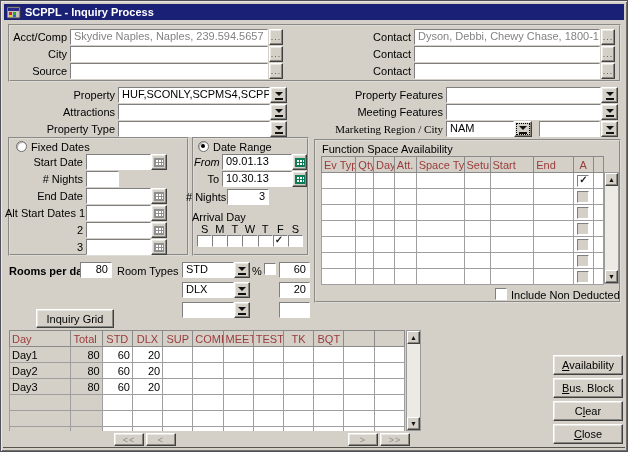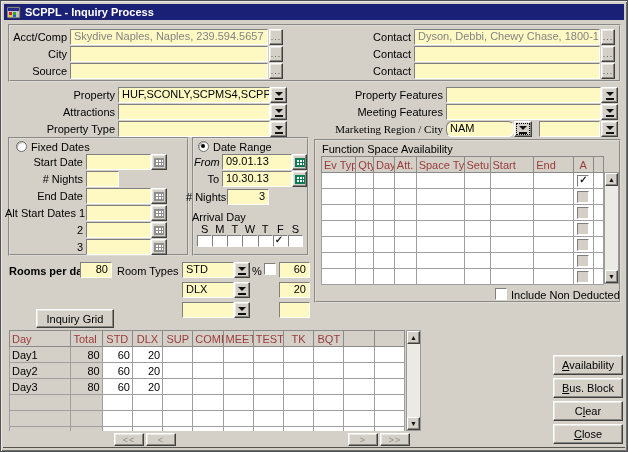--- a/index.html
+++ b/index.html
@@ -6,21 +6,21 @@
   *{box-sizing:border-box;}
   .win{position:relative;width:628px;height:452px;background:#d4d0c8;
        font-family:"Liberation Sans",sans-serif;font-size:11px;color:#000;
        border:1px solid #50505a;box-shadow:inset 1px 1px 0 #e9e8e3, inset -1px -1px 0 #6f6e68;
        overflow:hidden;cursor:default;}
   .titlebar{position:absolute;left:3px;top:3px;right:3px;height:16px;background:#1b2077;
        color:#fff;font-weight:bold;display:flex;align-items:center;gap:4px;padding-left:3px;}
   .lbl{position:absolute;white-space:nowrap;line-height:14px;}
   .rlbl{text-align:right;}
   .b{font-weight:bold;}
-  .fld{position:absolute;height:16px;background:#fef9c3;border:1px solid;
+  .fld{position:absolute;height:16px;background:#ffffff;border:1px solid;
        border-color:#7f7f7f #fff #fff #7f7f7f;padding:0 3px;line-height:13px;
        white-space:nowrap;overflow:hidden;}
   .dis{color:#838383;}
   .num{text-align:right;}
   .btn{position:absolute;background:#d4d0c8;border:1px solid;border-color:#fff #404040 #404040 #fff;
        box-shadow:inset -1px -1px 0 #87867f, inset 1px 1px 0 #e9e8e3;
        display:flex;align-items:center;justify-content:center;}
   .ell{color:#5a5a5a;font-size:9px;line-height:4px;letter-spacing:1px;}
   .lov-glyph{position:relative;width:8px;height:9px;}
   .lov-glyph::before{content:'';position:absolute;left:0;top:1px;width:0;height:0;
@@ -138,21 +138,21 @@
       <span class="lov-glyph"></span>
     </div>
 
   <div class="lbl rlbl" style="left:282px;top:104px;width:160px;">Meeting Features</div>
   <div class="fld" style="left:445px;top:103px;width:155px;"></div>
   <div class="btn" style="left:600px;top:103px;width:17px;height:16px;">
       <span class="lov-glyph"></span>
     </div>
 
   <div class="lbl rlbl" style="left:282px;top:121px;width:160px;font-family:Liberation Serif, serif;">Marketing Region / City</div>
-  <div class="fld" style="left:445px;top:120px;width:68px;border-radius:6px;">NAM</div>
+  <div class="fld" style="left:445px;top:120px;width:68px;">NAM</div>
   <div class="btn focusrect" style="left:513px;top:120px;width:18px;height:16px;">
       <span class="lov-glyph"></span>
     </div>
   <div class="fld" style="left:538px;top:120px;width:61px;"></div>
   <div class="btn" style="left:600px;top:120px;width:17px;height:16px;">
       <span class="lov-glyph"></span>
     </div>
 
   <div class="groupbox" style="left:7px;top:136px;width:181px;height:119px;"></div>
   <span class="radio" style="left:15px;top:140px;"></span>

